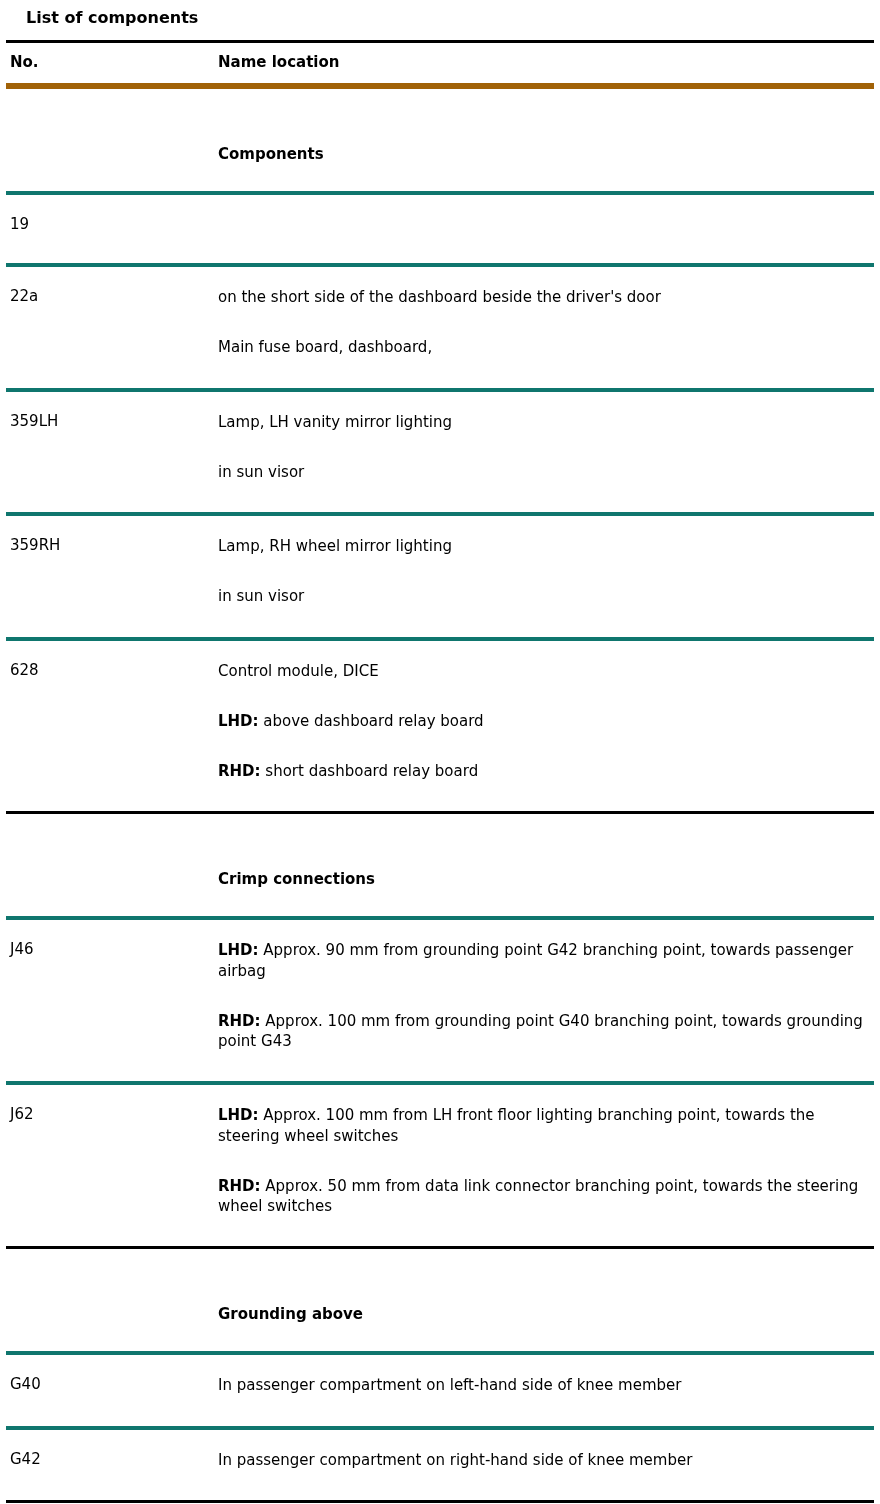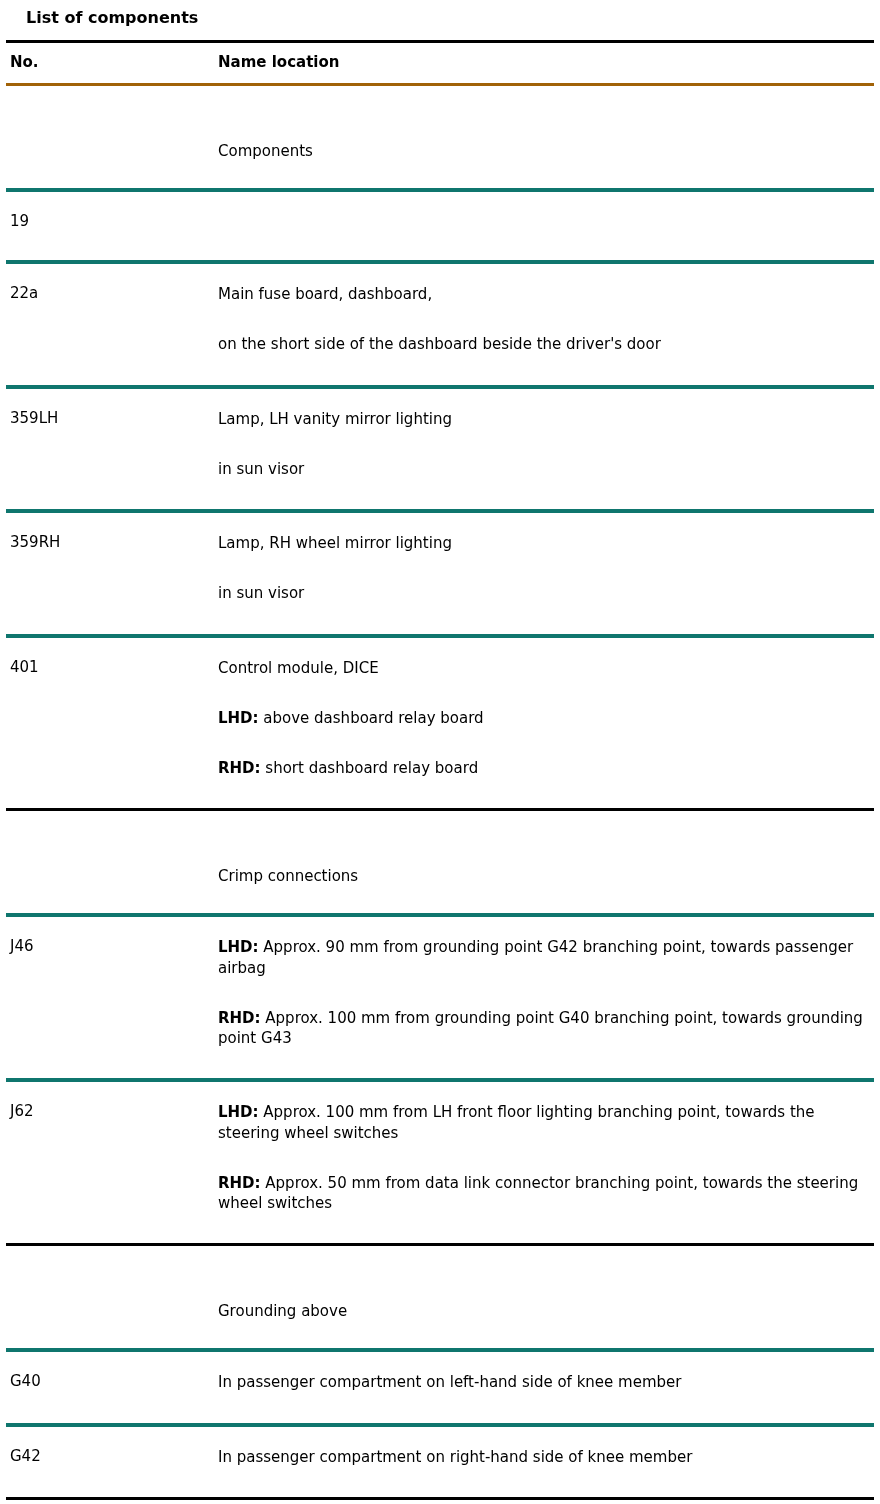--- a/index.html
+++ b/index.html
@@ -12,29 +12,29 @@
   }
   .doc { padding: 8px 6px 28px 6px; }
   .title {
     font-size: 16px;
     font-weight: bold;
     margin: 0 0 13px 20px;
   }
   .grid-row { display: grid; grid-template-columns: 212px 1fr; }
   .thead {
     border-top: 3px solid #000;
-    border-bottom: 3px solid #a16207;
+    border-bottom: 6px solid #a16207;
     padding: 10px 0 12px 0;
     font-weight: bold;
   }
   .cell-no { padding-left: 4px; }
   .cell-desc { padding-right: 6px; }
   .section { border-bottom: 3px solid #000; }
   .section-heading {
-    font-weight: normal;
+    font-weight: bold;
     margin: 56px 0 28px 0;
     padding-left: 212px;
   }
   .row { border-top: 4px solid #0f766e; padding: 20px 0 30px 0; }
   .row p { margin: 0 0 30px 0; line-height: 1.35; }
   .row p:last-child { margin-bottom: 0; }
   .prefix { font-weight: bold; }
 </style>
 </head>
 <body>
@@ -51,43 +51,43 @@
   <div class="section">
     <div class="section-heading">Components</div>
 
     <div class="grid-row row">
       <div class="cell-no">19</div>
     </div>
 
     <div class="grid-row row">
       <div class="cell-no">22a</div>
       <div class="cell-desc">
+        <p><b class="prefix"></b><span>on the short side of the dashboard beside the driver's door</span></p>
         <p><b class="prefix"></b><span>Main fuse board, dashboard,</span></p>
-        <p><b class="prefix"></b><span>on the short side of the dashboard beside the driver's door</span></p>
       </div>
     </div>
 
     <div class="grid-row row">
       <div class="cell-no">359LH</div>
       <div class="cell-desc">
         <p><b class="prefix"></b><span>Lamp, LH vanity mirror lighting</span></p>
         <p><b class="prefix"></b><span>in sun visor</span></p>
       </div>
     </div>
 
     <div class="grid-row row">
       <div class="cell-no">359RH</div>
       <div class="cell-desc">
         <p><b class="prefix"></b><span>Lamp, RH wheel mirror lighting</span></p>
         <p><b class="prefix"></b><span>in sun visor</span></p>
       </div>
     </div>
 
     <div class="grid-row row">
-      <div class="cell-no">401</div>
+      <div class="cell-no">628</div>
       <div class="cell-desc">
         <p><b class="prefix"></b><span>Control module, DICE</span></p>
         <p><b class="prefix">LHD:</b><span> above dashboard relay board</span></p>
         <p><b class="prefix">RHD:</b><span> short dashboard relay board</span></p>
       </div>
     </div>
   </div>
 
   <div class="section">
     <div class="section-heading">Crimp connections</div>

